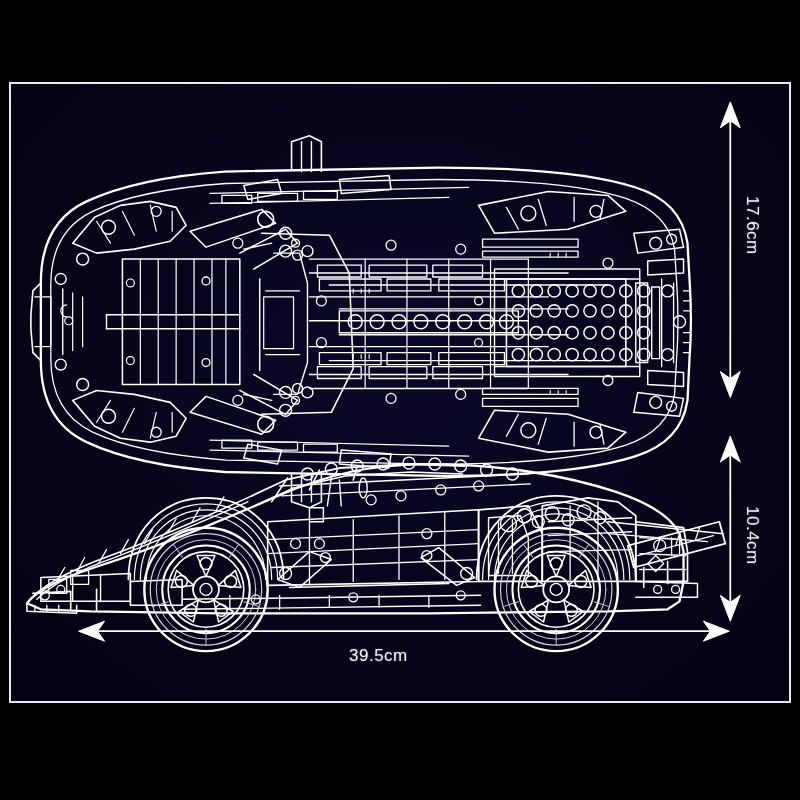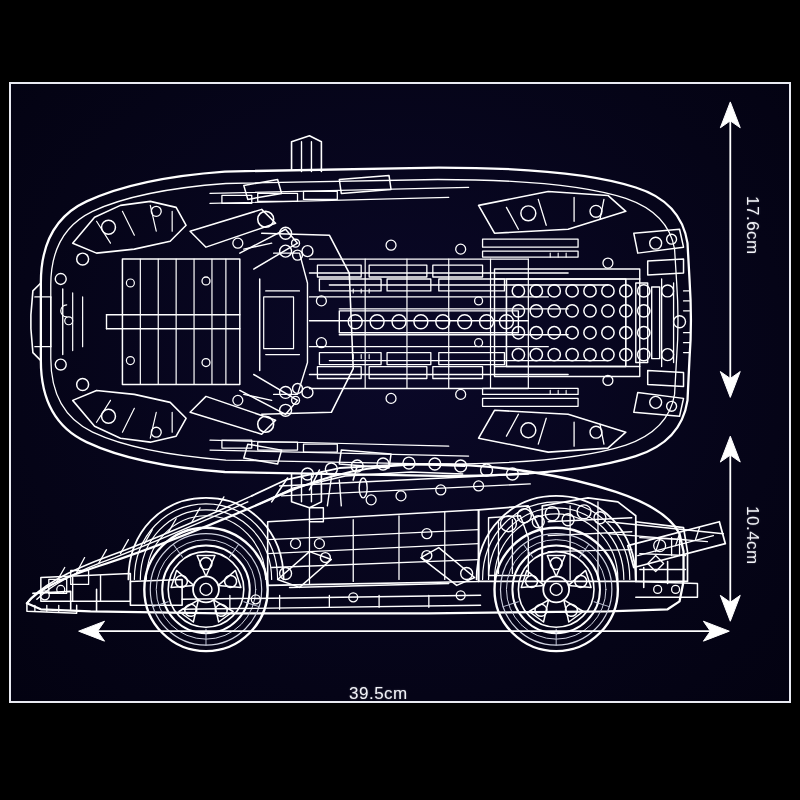--- a/index.html
+++ b/index.html
@@ -44,21 +44,21 @@
     left: 742px; top: 196px;
     writing-mode: vertical-rl;
     text-orientation: mixed;
   }
   #label-depth {
     left: 742px; top: 506px;
     writing-mode: vertical-rl;
     text-orientation: mixed;
   }
   #label-length {
-    left: 349px; top: 684px;
+    left: 349px; top: 646px;
   }
 </style>
 </head>
 <body>
 
 <div id="stage">
 
   <div id="panel">
 
     <svg id="art" viewBox="0 0 782 621" preserveAspectRatio="none">

